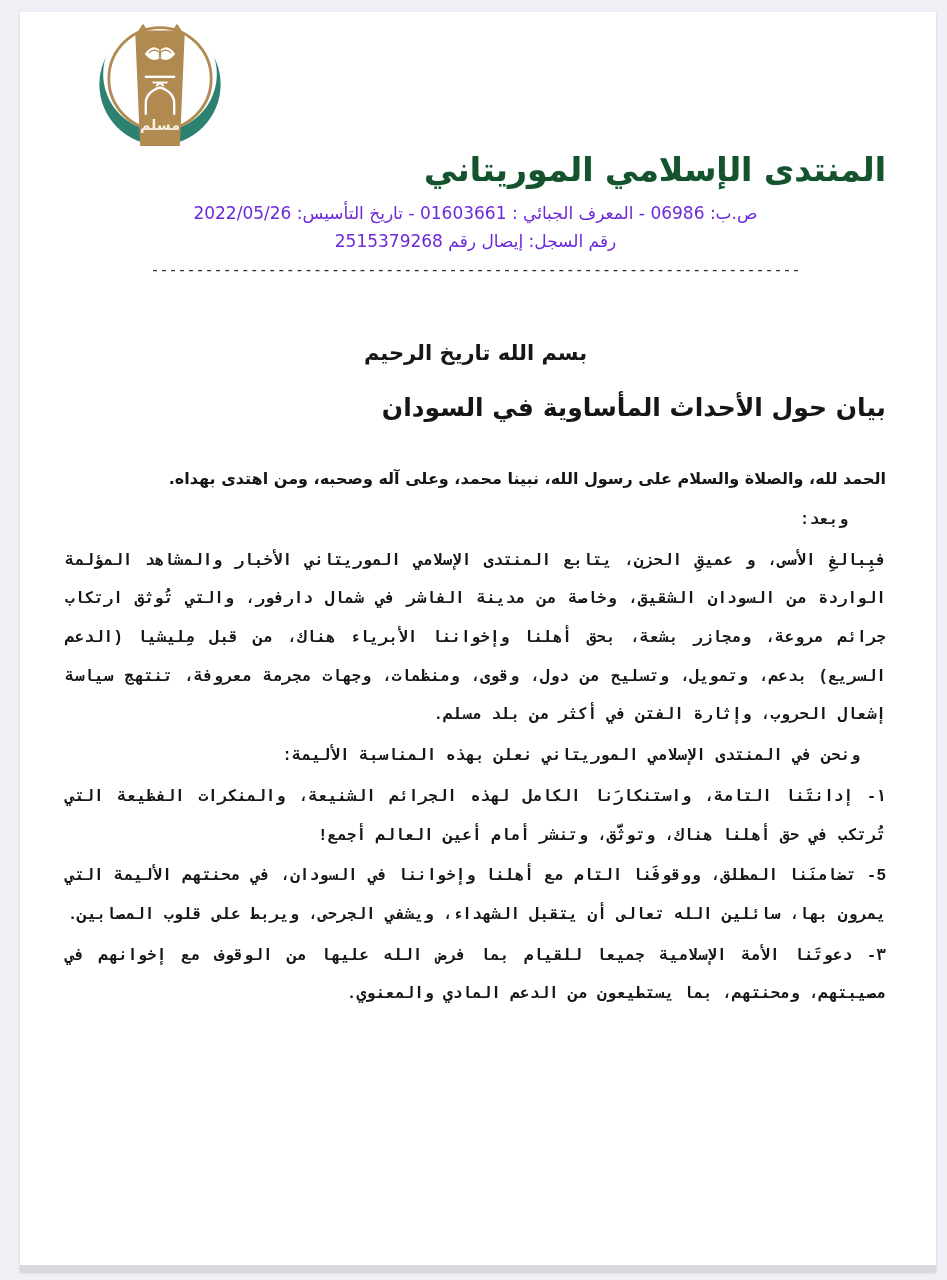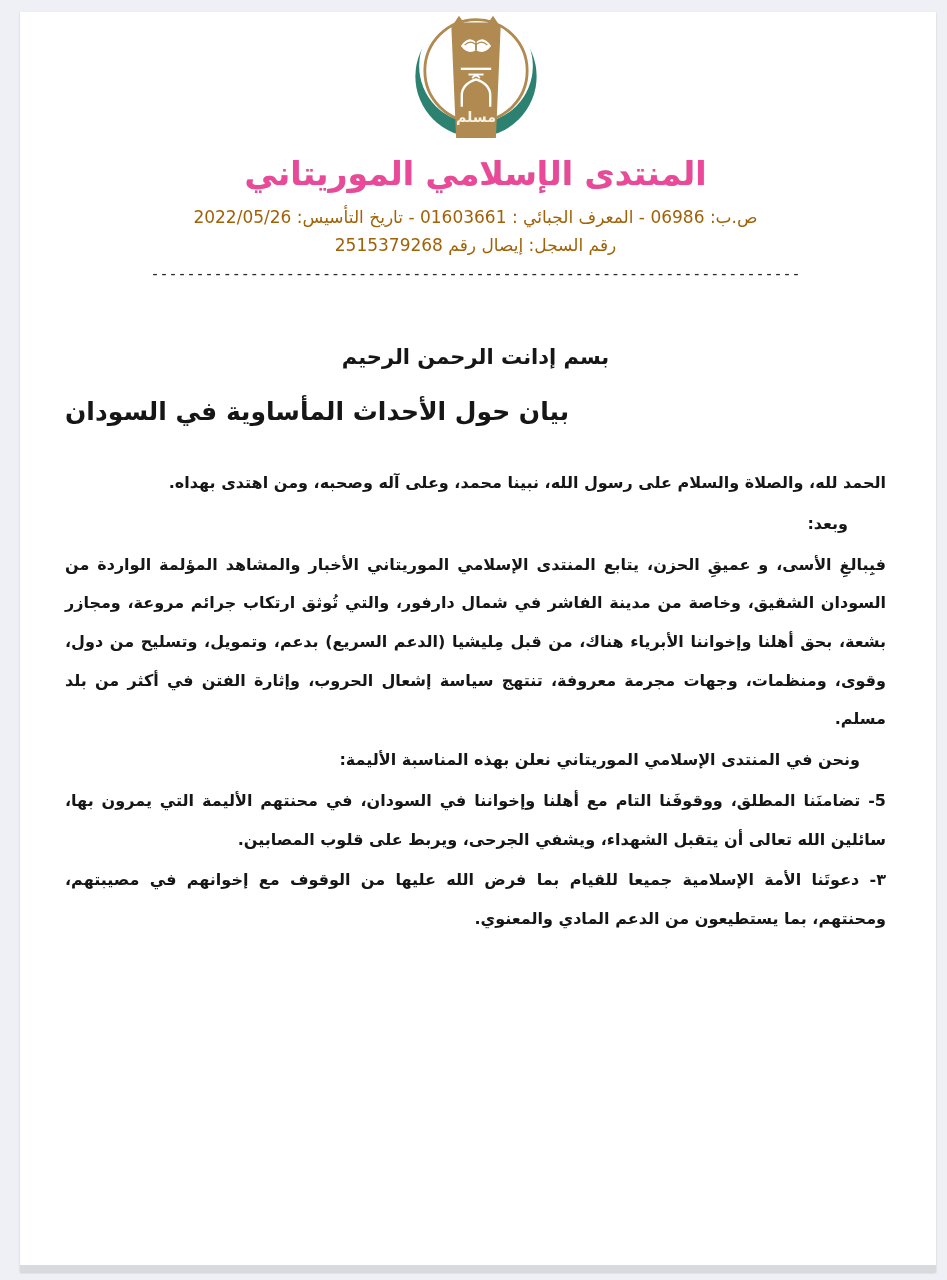--- a/index.html
+++ b/index.html
@@ -26,39 +26,38 @@
   .bottom-strip {
     position: absolute;
     left: 0; right: 0; bottom: 0;
     height: 7px;
     background: #d9dade;
   }
   
   .logo-wrap {
     display: flex;
     flex-direction: column;
-    align-items: center;
-    padding-top: 0;
+    padding-top: 8px;
   }
   .logo-svg { display: block; }
   .org-calligraphy {
     direction: rtl;
-    color: #ec4899;
+    color: #14532d;
     font-size: 33px;
     font-weight: bold;
     letter-spacing: 1px;
-    margin-top: 16px;
+    margin-top: 4px;
     text-shadow: 0 0 1px rgba(63,142,99,0.5);
   }
   
   .contact-block {
     direction: rtl;
     text-align: center;
     margin-top: 10px;
-    color: #a16207;
+    color: #6d28d9;
     font-size: 17px;
     line-height: 1.65;
   }
   .dashed-sep {
     text-align: center;
     font-family: "DejaVu Sans Mono", monospace;
     font-size: 15px;
     color: #2a2a2a;
     letter-spacing: 0px;
     margin-top: 6px;
@@ -71,33 +70,33 @@
     color: #161616;
     margin-top: 62px;
   }
   .basmala {
     text-align: center;
     font-size: 21px;
     font-weight: bold;
     margin-bottom: 28px;
   }
   .doc-title {
-    text-align: left;
+    text-align: right;
     font-size: 25px;
     font-weight: bold;
     margin-bottom: 38px;
   }
   .para {
     font-size: 16px;
     font-weight: bold;
     line-height: 2.42;
     text-align: justify;
     text-justify: inter-word;
   }
-  .para + .para { margin-top: 2px; }
+  .para + .para { margin-top: 2px; font-family: Liberation Mono, monospace; }
   .opening { margin-bottom: 2px; }
   .waba3d { text-indent: 38px; margin-bottom: 2px; }
   .announce { text-indent: 26px; }
 </style>
 </head>
 <body>
 
 <div class="paper">
 
   <div class="logo-wrap">
@@ -125,27 +124,28 @@
     <div class="org-calligraphy">المنتدى الإسلامي الموريتاني</div>
   </div>
 
   <div class="contact-block">
     <div>ص.ب: 06986  - المعرف الجبائي : 01603661 - تاريخ التأسيس: 2022/05/26</div>
     <div>رقم السجل: إيصال رقم 2515379268</div>
   </div>
   <div class="dashed-sep">------------------------------------------------------------------------</div>
 
   <div class="doc-body">
-    <div class="basmala">بسم إدانت الرحمن الرحيم</div>
+    <div class="basmala">بسم الله تاريخ الرحيم</div>
     <h1 class="doc-title">بيان حول الأحداث المأساوية في السودان</h1>
 
     <p class="para opening">الحمد لله، والصلاة والسلام على رسول الله، نبينا محمد، وعلى آله وصحبه، ومن اهتدى بهداه.</p>
     <p class="para waba3d">وبعد:</p>
     <p class="para intro">فبِبالغِ الأسى، و عميقِ الحزن، يتابع المنتدى الإسلامي الموريتاني الأخبار والمشاهد المؤلمة الواردة من السودان الشقيق، وخاصة من مدينة الفاشر في شمال دارفور، والتي تُوثق ارتكاب جرائم مروعة، ومجازر بشعة، بحق أهلنا وإخواننا الأبرياء هناك، من قبل مِليشيا (الدعم السريع) بدعم، وتمويل، وتسليح من دول، وقوى، ومنظمات، وجهات مجرمة معروفة، تنتهج سياسة إشعال الحروب، وإثارة الفتن في أكثر من بلد مسلم.</p>
     <p class="para announce">ونحن في المنتدى الإسلامي الموريتاني نعلن بهذه المناسبة الأليمة:</p>
 
+    <p class="para">١- إدانتَنا التامة، واستنكارَنا الكامل لهذه الجرائم الشنيعة، والمنكرات الفظيعة التي تُرتكب في حق أهلنا هناك، وتوثَّق، وتنشر أمام أعين العالم أجمع!</p>
     <p class="para">5- تضامنَنا المطلق، ووقوفَنا التام مع أهلنا وإخواننا في السودان، في محنتهم الأليمة التي يمرون بها، سائلين الله تعالى أن يتقبل الشهداء، ويشفي الجرحى، ويربط على قلوب المصابين.</p>
     <p class="para">٣- دعوتَنا الأمة الإسلامية جميعا للقيام بما فرض الله عليها من الوقوف مع إخوانهم في مصيبتهم، ومحنتهم، بما يستطيعون من الدعم المادي والمعنوي.</p>
 
   </div>
 
   <div class="bottom-strip"></div>
 </div>
 
 </body></html>

